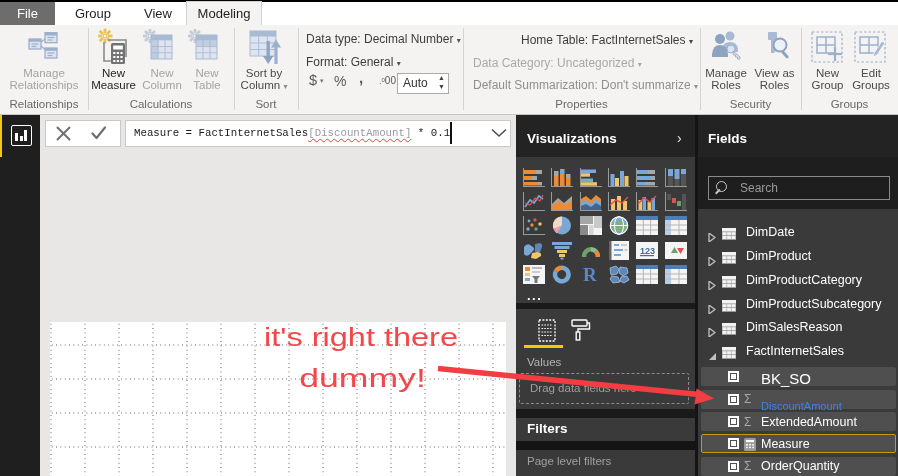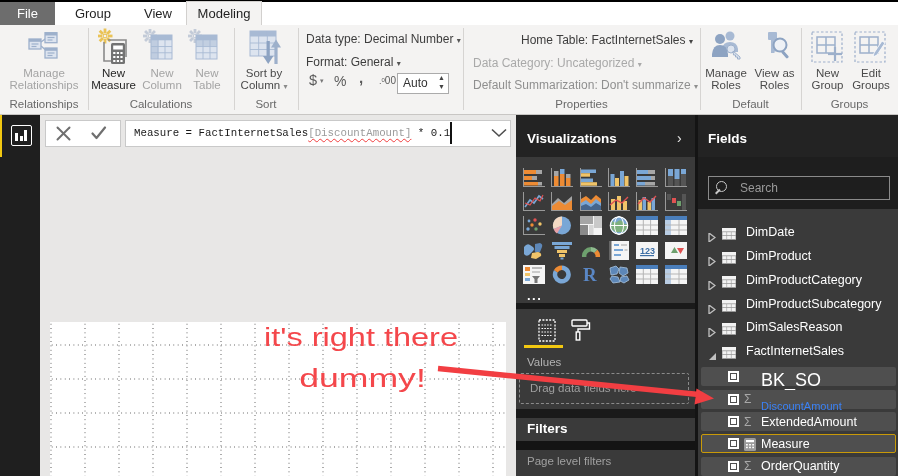--- a/index.html
+++ b/index.html
@@ -30,21 +30,21 @@
 <div class="vline" style="left:298px;"></div>
 <div class="vline" style="left:463px;"></div>
 <div class="vline" style="left:700px;"></div>
 <div class="vline" style="left:801px;"></div>
 
 <div class="lbl" style="left:0px;top:98px;width:88px;">Relationships</div>
 <div class="lbl" style="left:88px;top:98px;width:146px;">Calculations</div>
 <div class="lbl" style="left:234px;top:98px;width:64px;">Sort</div>
 <div class="lbl" style="left:284px;top:98px;width:165px;margin-top:40px;">Formatting</div>
 <div class="lbl" style="left:463px;top:98px;width:237px;">Properties</div>
-<div class="lbl" style="left:700px;top:98px;width:101px;">Default</div>
+<div class="lbl" style="left:700px;top:98px;width:101px;">Security</div>
 <div class="lbl" style="left:801px;top:98px;width:97px;">Groups</div>
 
 <div class="btxt gray" style="left:2px;top:68px;width:84px;">Manage
 Relationships</div>
 <div class="btxt dark" style="left:85px;top:68px;width:57px;">New
 Measure</div>
 <div class="btxt gray" style="left:136px;top:68px;width:52px;">New
 Column</div>
 <div class="btxt gray" style="left:187px;top:68px;width:40px;">New
 Table</div>
@@ -636,21 +636,21 @@
         </g>
       </svg></div>
     <div class="abs" style="left:746px;top:344px;font-size:12.5px;color:#fff;">FactInternetSales</div>
   </div>
 
 <div id="childrows">
     <div class="abs" style="left:701px;top:367px;width:195px;height:19px;background:#4f4f4f;border-radius:2px;box-sizing:border-box;"></div>
     <div class="abs" style="left:728px;top:371px;width:11px;height:11px;border:2px solid #fff;box-sizing:border-box;">
       <div style="width:7px;height:7px;border:1px solid #4f4f4f;background:#fff;box-sizing:border-box;"></div>
     </div>
-    <div class="abs" style="left:761px;top:369.5px;font-size:18px;color:#fff;text-align:center;">BK_SO</div>
+    <div class="abs" style="left:761px;top:369.5px;font-size:15px;color:#fff;text-align:center;">BK_SO</div>
     <div class="abs" style="left:701px;top:389.5px;width:195px;height:19px;background:#4f4f4f;border-radius:2px;box-sizing:border-box;"></div>
     <div class="abs" style="left:728px;top:393.5px;width:11px;height:11px;border:2px solid #fff;box-sizing:border-box;">
       <div style="width:7px;height:7px;border:1px solid #4f4f4f;background:#fff;box-sizing:border-box;"></div>
     </div>
     <div class="abs" style="left:744px;top:392px;font-size:12px;color:#a8a8a8;">Σ</div>
     <div class="abs" style="left:761px;top:392px;font-size:11px;color:#3b82f6;margin-top:8px;">DiscountAmount</div>
     <div class="abs" style="left:701px;top:412px;width:195px;height:19px;background:#4f4f4f;border-radius:2px;box-sizing:border-box;"></div>
     <div class="abs" style="left:728px;top:416px;width:11px;height:11px;border:2px solid #fff;box-sizing:border-box;">
       <div style="width:7px;height:7px;border:1px solid #4f4f4f;background:#fff;box-sizing:border-box;"></div>
     </div>

